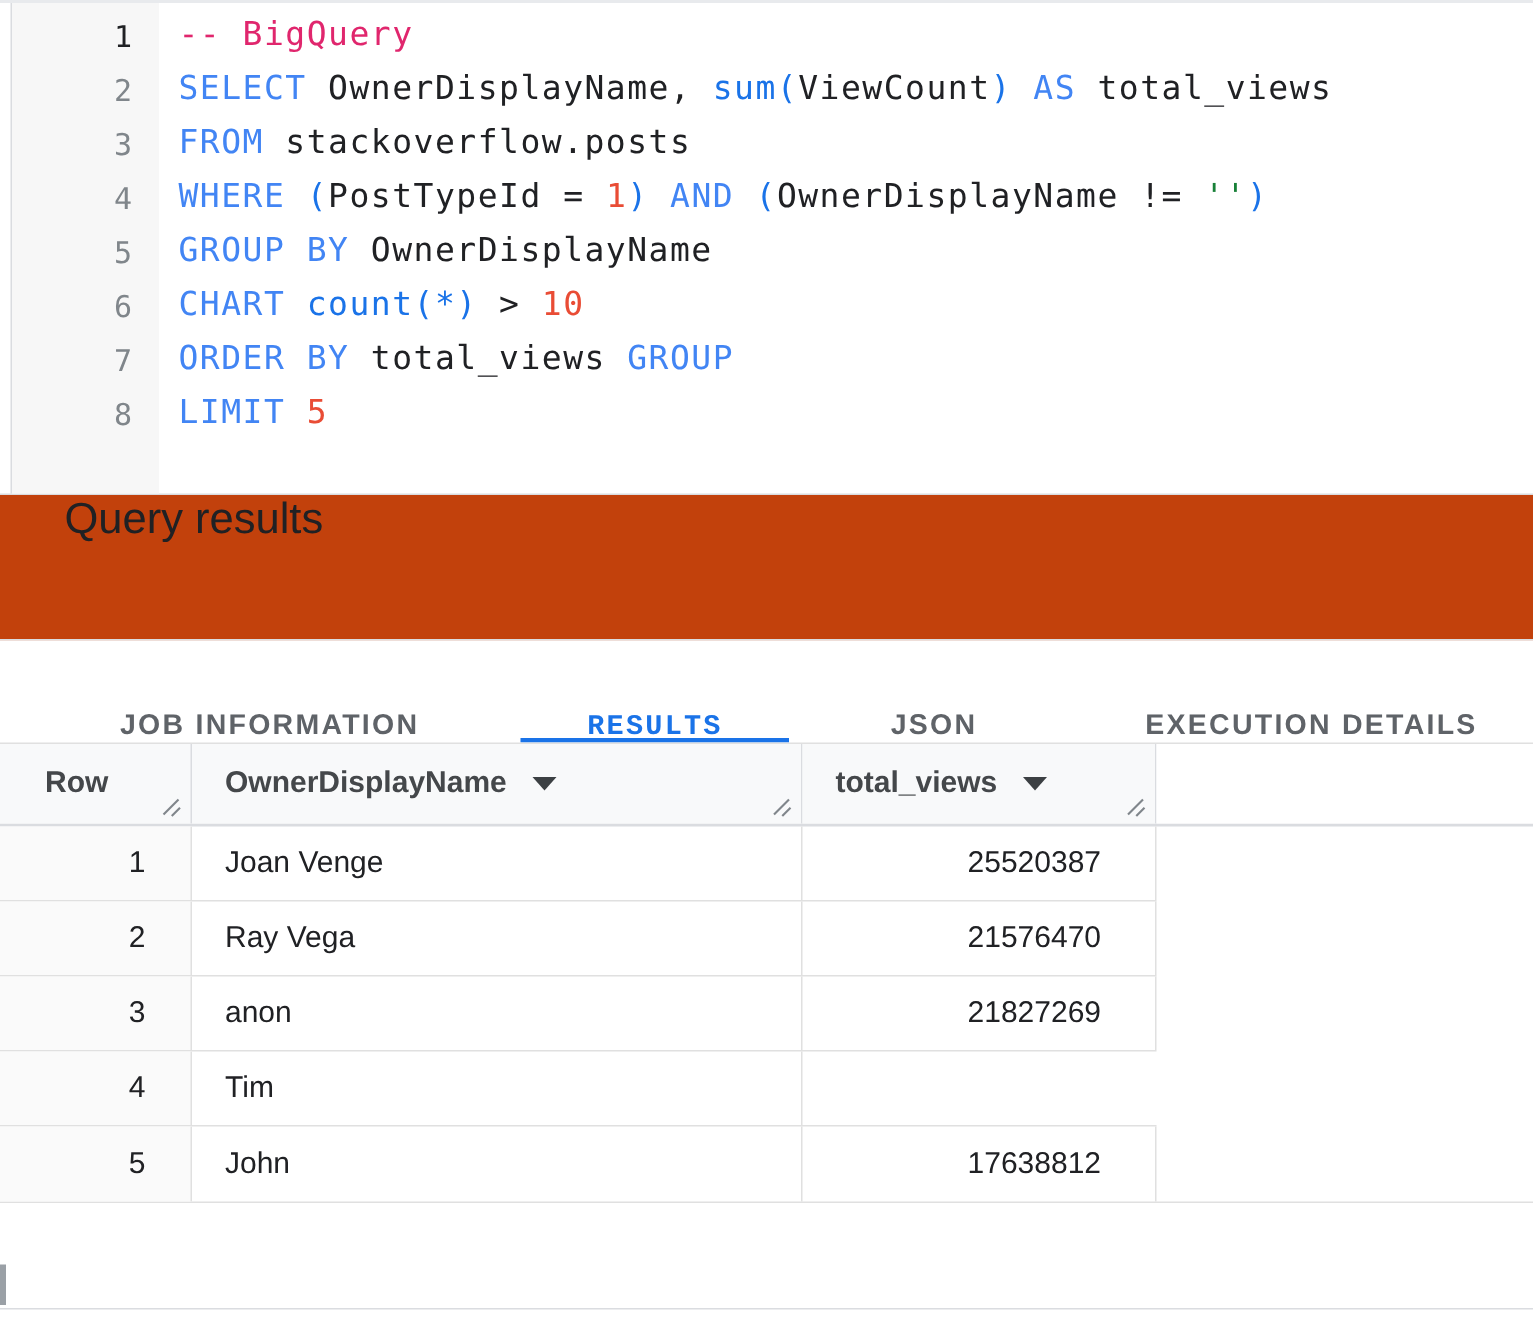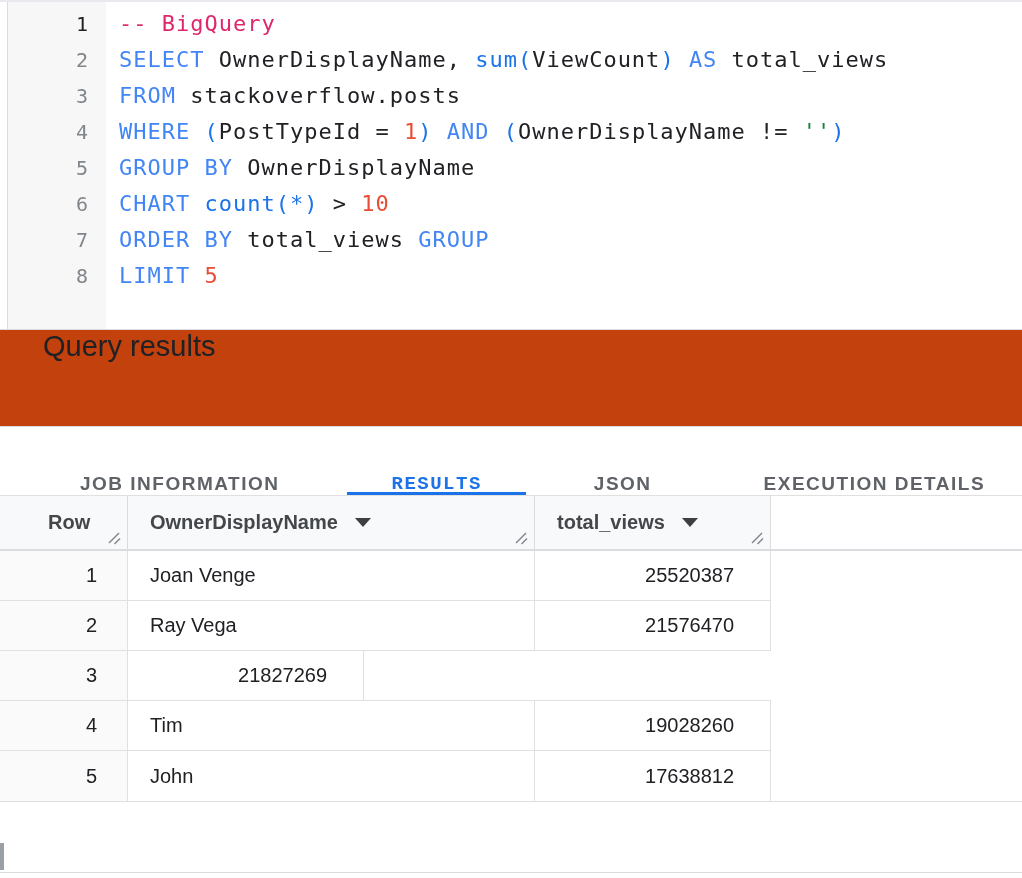--- a/index.html
+++ b/index.html
@@ -57,21 +57,21 @@
     content:"";position:absolute;left:0;right:0;bottom:0;height:3px;
     background:#1a73e8;
   }
   
   .thead{display:flex;height:53px;border-bottom:2px solid #dadce0;}
   .th{
     box-sizing:border-box;position:relative;display:flex;align-items:center;
     background:#f8f9fa;border-right:1px solid #dadce0;
     font-size:20px;font-weight:700;color:#44474a;
   }
-  .th-row{width:128px;padding-left:48px;}
+  .th-row{width:128px;padding-left:30px;}
   .th-owner{width:407px;padding-left:22px;}
   .th-total{width:236px;padding-left:22px;}
   .th-filler{flex:1;background:#fff;border-right:none;}
   .caret{
     width:0;height:0;margin-left:17px;
     border-left:8px solid transparent;border-right:8px solid transparent;
     border-top:9px solid #3c4043;cursor:pointer;
   }
   .resize{position:absolute;right:5px;bottom:3px;cursor:col-resize;}
   .tbody{width:771px;}
@@ -163,26 +163,26 @@
         <div class="td td-owner">Joan Venge</div>
         <div class="td td-views">25520387</div>
       </div>
       <div class="trow">
         <div class="td td-rownum">2</div>
         <div class="td td-owner">Ray Vega</div>
         <div class="td td-views">21576470</div>
       </div>
       <div class="trow">
         <div class="td td-rownum">3</div>
+        <div class="td td-owner">anon</div>
         <div class="td td-views">21827269</div>
       </div>
       <div class="trow">
         <div class="td td-rownum">4</div>
         <div class="td td-owner">Tim</div>
-        <div class="td td-views">19028260</div>
       </div>
       <div class="trow">
         <div class="td td-rownum">5</div>
         <div class="td td-owner">John</div>
         <div class="td td-views">17638812</div>
       </div>
     </div>
   <div class="table-bottom-line"></div>
 </div>
 

